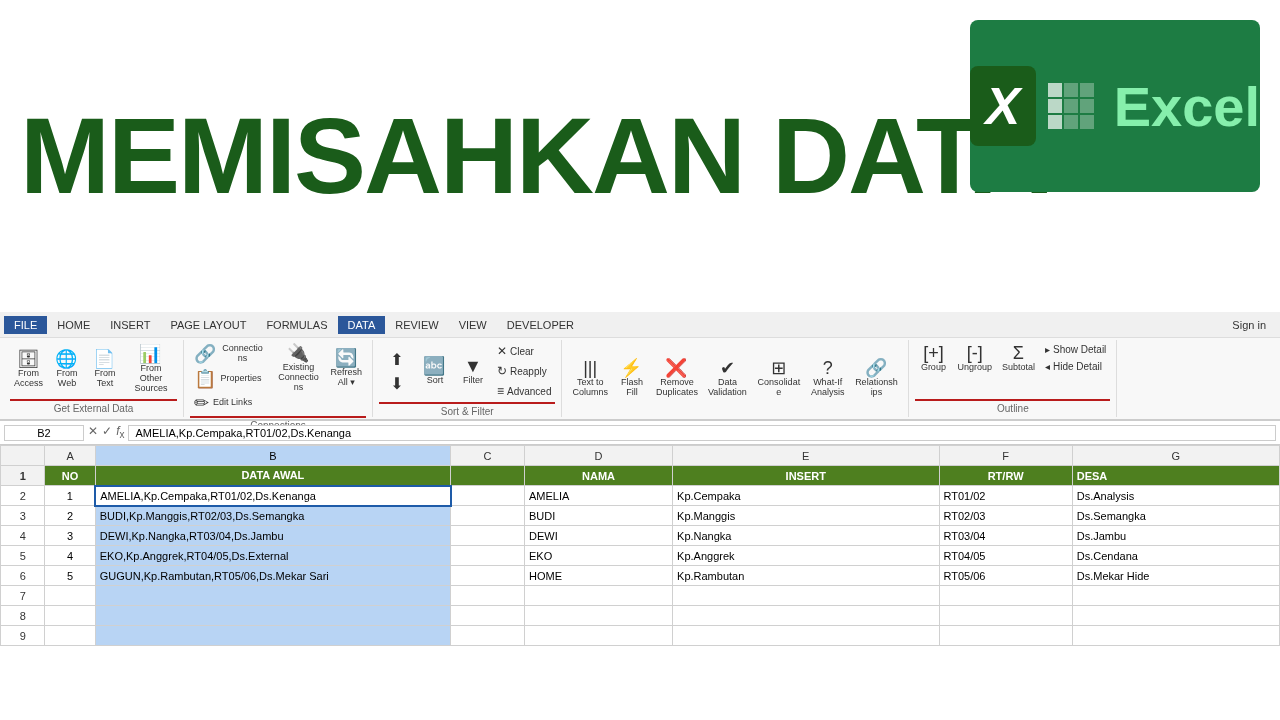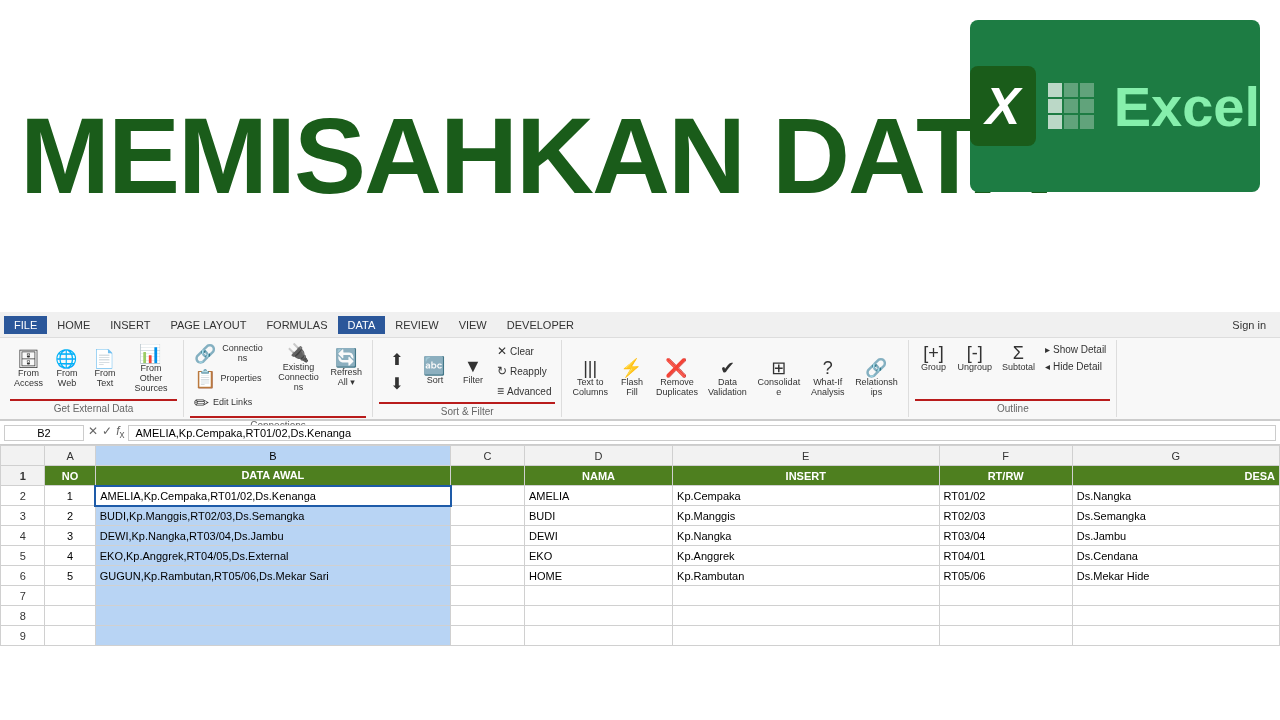--- a/index.html
+++ b/index.html
@@ -476,32 +476,32 @@
     <tbody>
 
       <tr class="header-row">
         <td class="row-header" style="background:#f2f2f2;color:#333;">1</td>
         <td style="text-align:center;">NO</td>
         <td style="text-align:center;">DATA AWAL</td>
         <td></td>
         <td style="text-align:center;">NAMA</td>
         <td style="text-align:center;">INSERT</td>
         <td style="text-align:center;">RT/RW</td>
-        <td style="text-align:right;">DESA</td>
+        <td style="text-align:left;">DESA</td>
       </tr>
 
       <tr class="data-row">
         <td class="row-header">2</td>
         <td style="text-align:center;">1</td>
         <td class="selected-col selected-cell">AMELIA,Kp.Cempaka,RT01/02,Ds.Kenanga</td>
         <td></td>
         <td>AMELIA</td>
         <td>Kp.Cempaka</td>
         <td>RT01/02</td>
-        <td>Ds.Nangka</td>
+        <td>Ds.Analysis</td>
       </tr>
 
       <tr class="data-row">
         <td class="row-header">3</td>
         <td style="text-align:center;">2</td>
         <td class="selected-col">BUDI,Kp.Manggis,RT02/03,Ds.Semangka</td>
         <td></td>
         <td>BUDI</td>
         <td>Kp.Manggis</td>
         <td>RT02/03</td>
@@ -519,21 +519,21 @@
         <td>Ds.Jambu</td>
       </tr>
 
       <tr class="data-row">
         <td class="row-header">5</td>
         <td style="text-align:center;">4</td>
         <td class="selected-col">EKO,Kp.Anggrek,RT04/05,Ds.External</td>
         <td></td>
         <td>EKO</td>
         <td>Kp.Anggrek</td>
-        <td>RT04/01</td>
+        <td>RT04/05</td>
         <td>Ds.Cendana</td>
       </tr>
 
       <tr class="data-row">
         <td class="row-header">6</td>
         <td style="text-align:center;">5</td>
         <td class="selected-col">GUGUN,Kp.Rambutan,RT05/06,Ds.Mekar Sari</td>
         <td></td>
         <td>HOME</td>
         <td>Kp.Rambutan</td>

